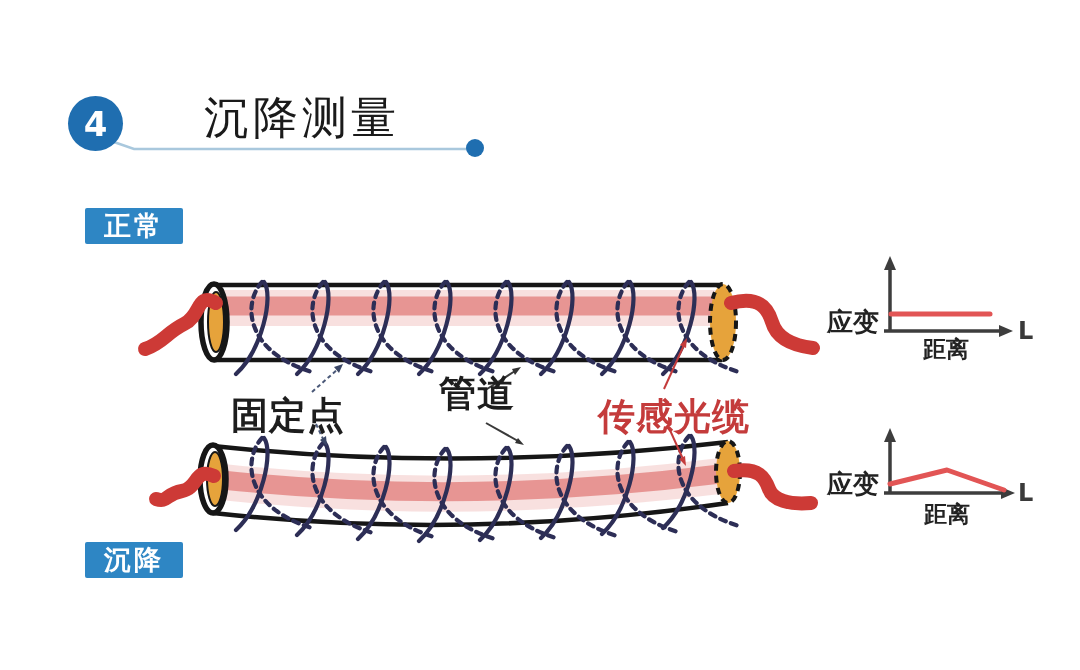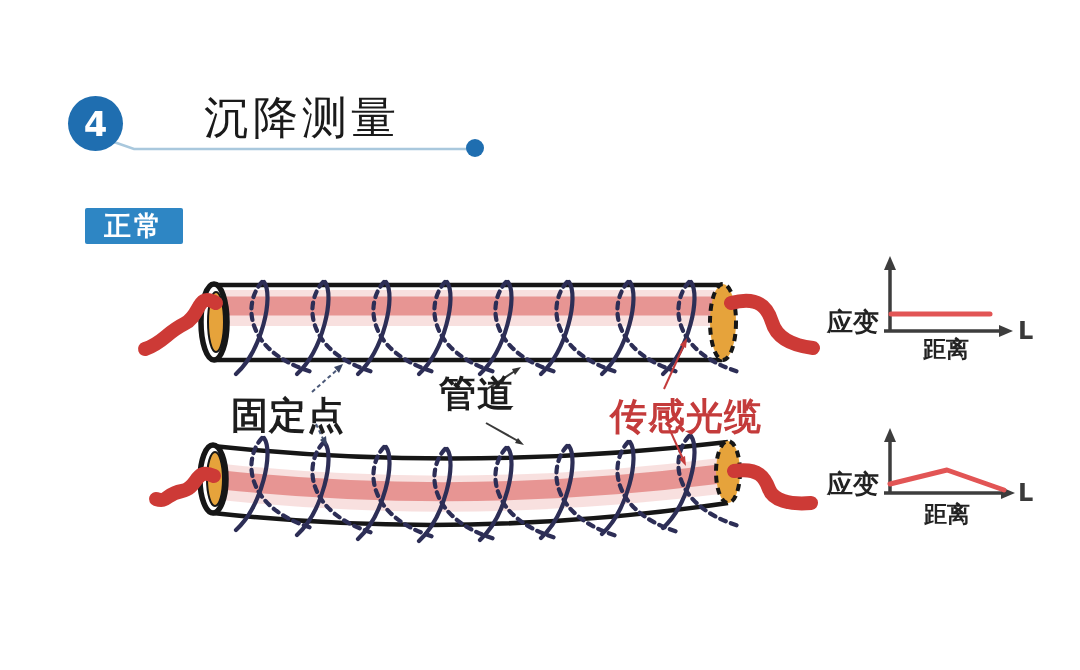--- a/index.html
+++ b/index.html
@@ -154,24 +154,25 @@
       <polyline class="chart-red" points="890,484 947,470 1004,490"></polyline>
     </g>
   </svg>
 
   <div class="step">
     <span>4</span>
   </div>
   <div class="title">沉降测量</div>
 
   <div class="badge normal">正常</div>
+  <div class="badge settle">沉降</div>
 
   <div class="lbl" style="left:231px;top:391px;">固定点</div>
   <div class="lbl" style="left:439px;top:369px;">管道</div>
-  <div class="lbl red" style="left:598px;top:392px;margin-left:12px;">传感光缆</div>
+  <div class="lbl red" style="left:598px;top:392px;">传感光缆</div>
 
   <div class="axis-y" style="left:827px;top:305px;">应变</div>
   <div class="axis-L" style="left:1018px;top:317px;">L</div>
   <div class="axis-x" style="left:923px;top:334px;">距离</div>
 
   <div class="axis-y" style="left:827px;top:467px;">应变</div>
   <div class="axis-L" style="left:1018px;top:479px;">L</div>
   <div class="axis-x" style="left:924px;top:499px;">距离</div>
 
 </div>

